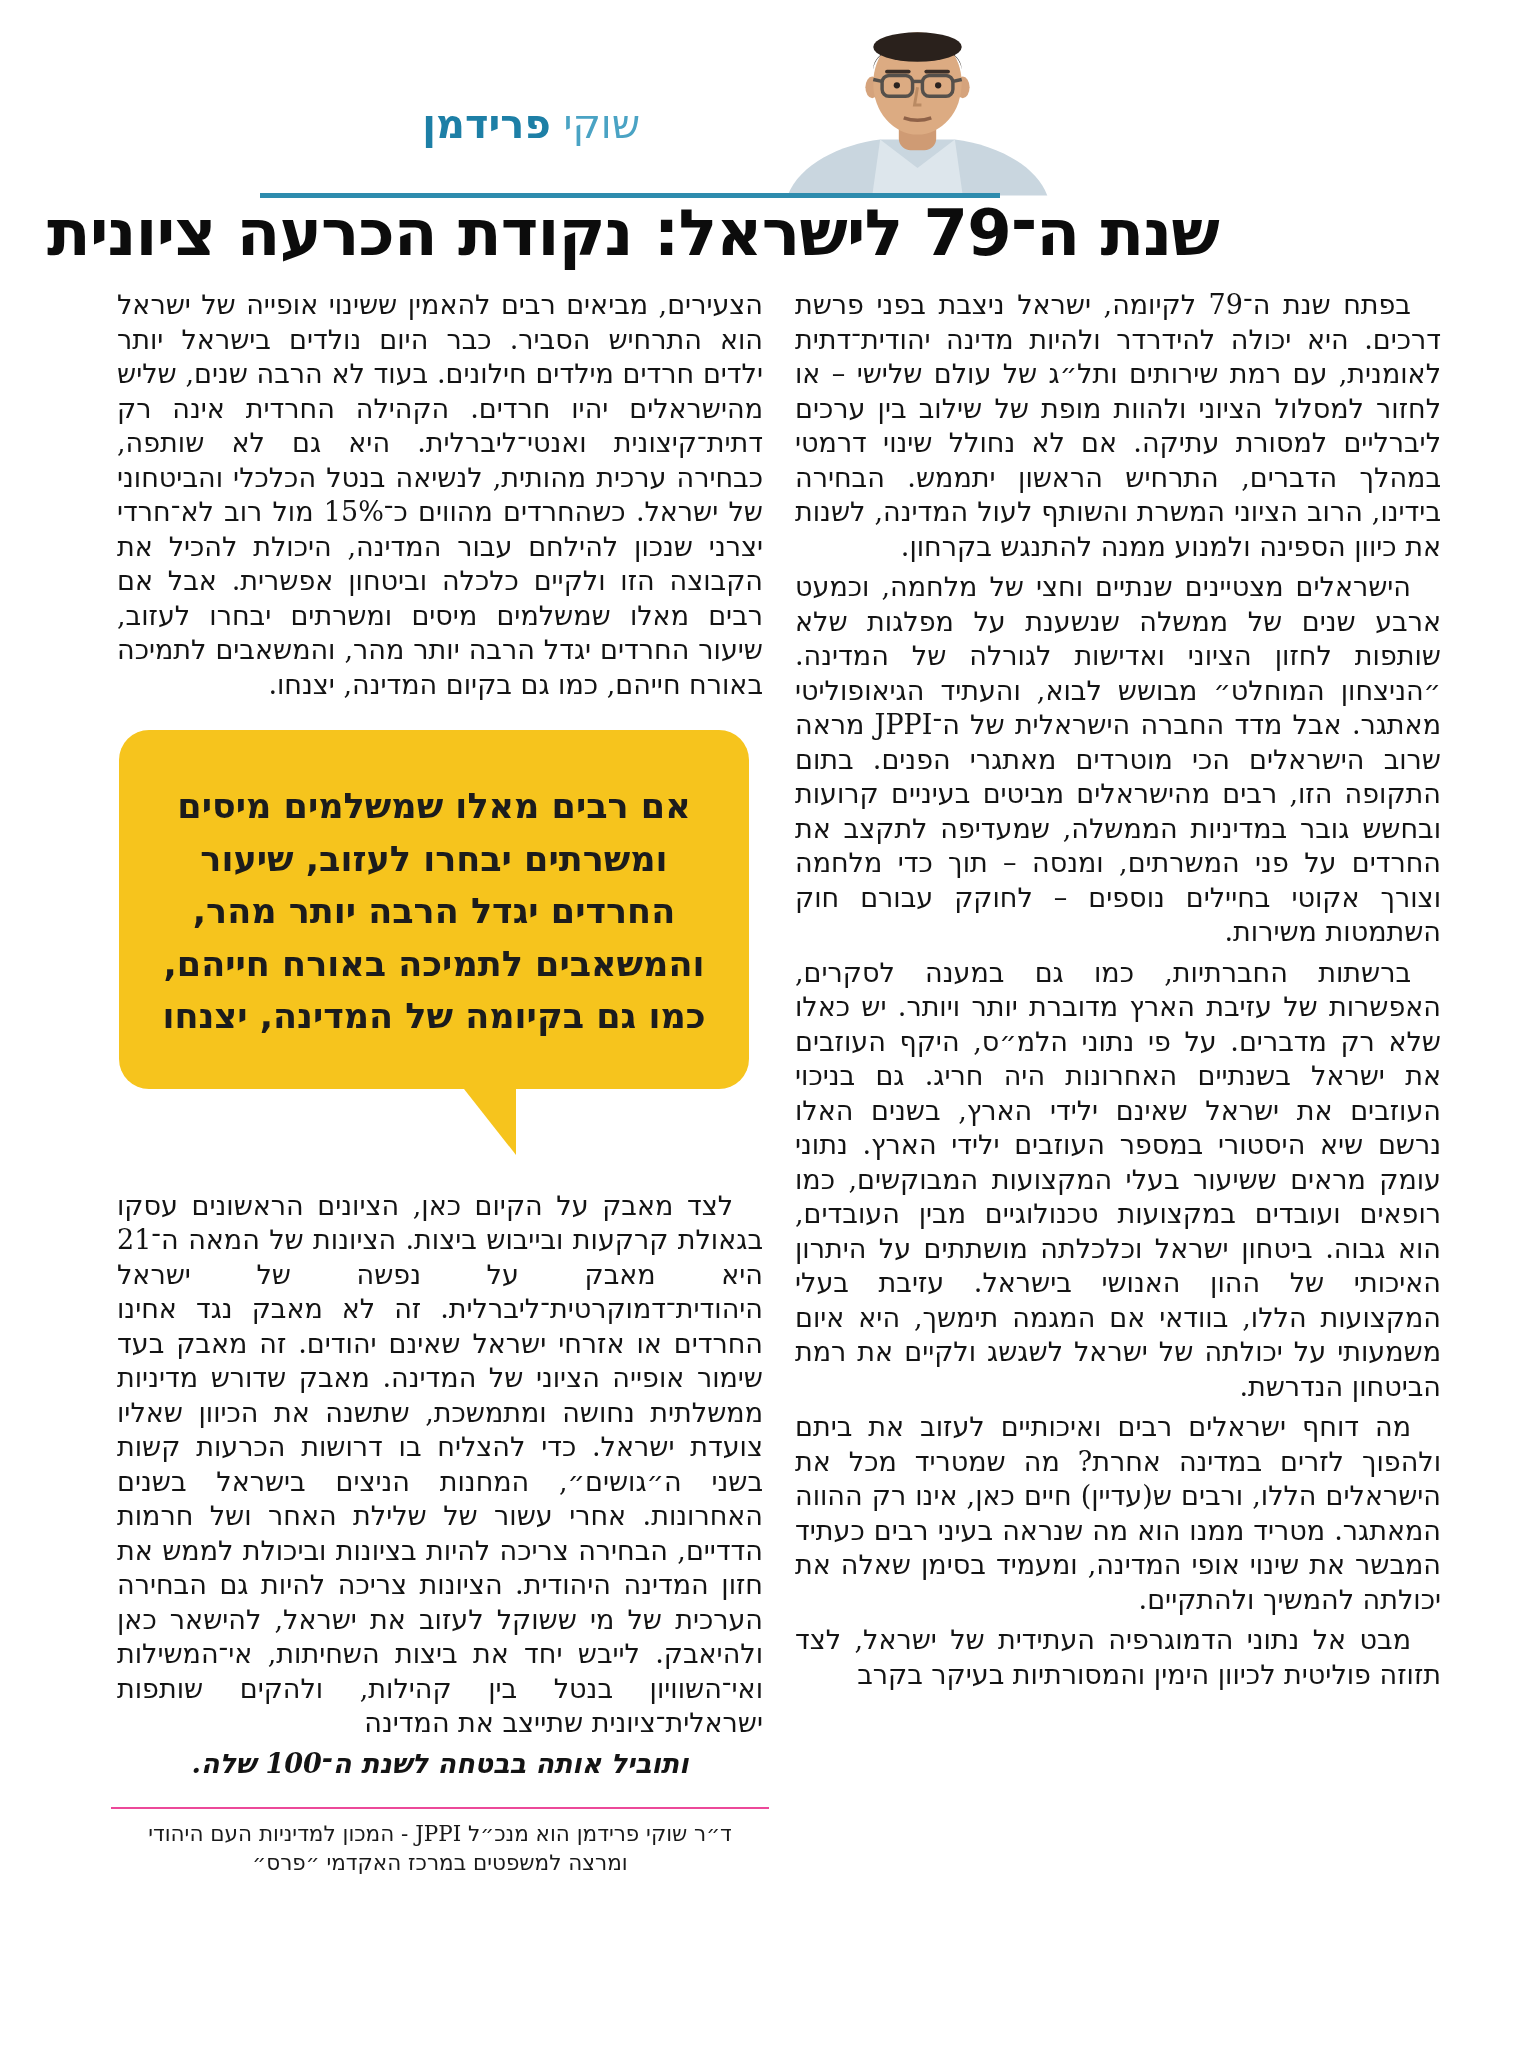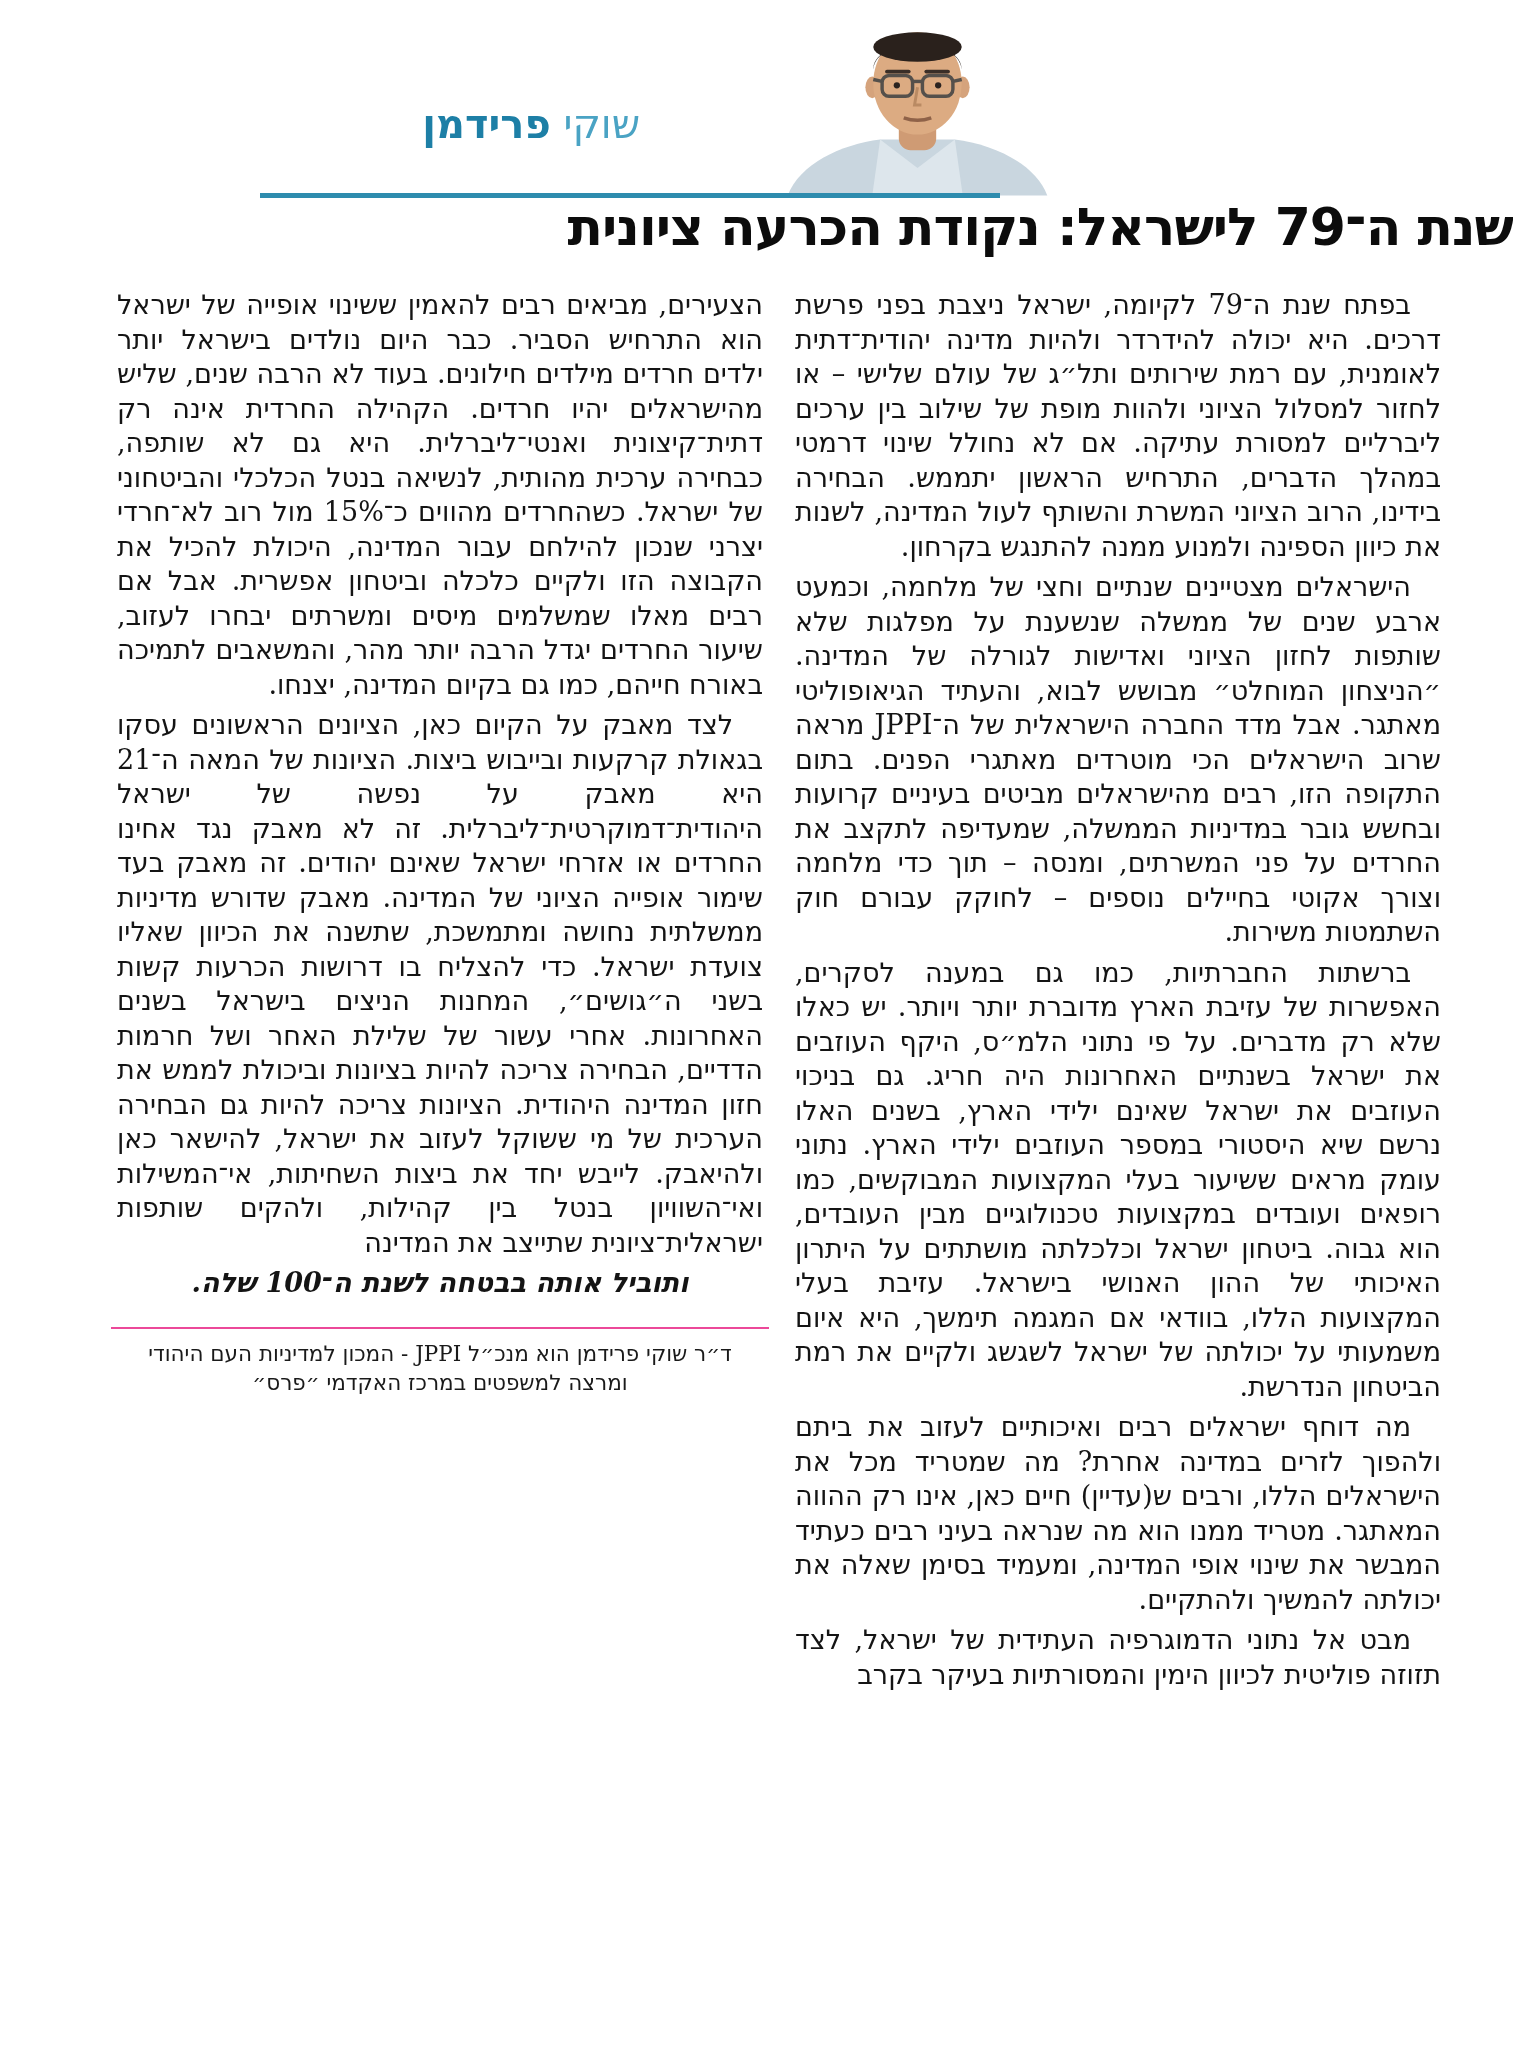--- a/index.html
+++ b/index.html
@@ -27,23 +27,23 @@
   }
   .avatar{
     position:absolute;top:18px;right:448px;
     width:295px;height:178px;z-index:2;
   }
   .avatar svg{display:block;width:100%;height:100%;}
 
   
   .headline{
     position:absolute;top:200px;left:0;right:0;
-    margin:0;text-align:right;
+    margin:0;text-align:left;
     font-family:"DejaVu Sans",sans-serif;
-    font-weight:700;font-size:52px;line-height:1.05;
+    font-weight:700;font-size:64px;line-height:1.05;
     letter-spacing:-1px;color:#0c0c0c;
   }
 
   
   .columns{
     position:absolute;top:282px;right:66px;left:64px;bottom:0;
     display:flex;gap:20px;
   }
   .col{flex:1 1 0;min-width:0;}
   .col p{
@@ -145,20 +145,26 @@
       <p class="indent">בפתח שנת ה־79 לקיומה, ישראל ניצבת בפני פרשת דרכים. היא יכולה להידרדר ולהיות מדינה יהודית־דתית לאומנית, עם רמת שירותים ותל״ג של עולם שלישי – או לחזור למסלול הציוני ולהוות מופת של שילוב בין ערכים ליברליים למסורת עתיקה. אם לא נחולל שינוי דרמטי במהלך הדברים, התרחיש הראשון יתממש. הבחירה בידינו, הרוב הציוני המשרת והשותף לעול המדינה, לשנות את כיוון הספינה ולמנוע ממנה להתנגש בקרחון.</p>
       <p class="indent">הישראלים מצטיינים שנתיים וחצי של מלחמה, וכמעט ארבע שנים של ממשלה שנשענת על מפלגות שלא שותפות לחזון הציוני ואדישות לגורלה של המדינה. ״הניצחון המוחלט״ מבושש לבוא, והעתיד הגיאופוליטי מאתגר. אבל מדד החברה הישראלית של ה־JPPI מראה שרוב הישראלים הכי מוטרדים מאתגרי הפנים. בתום התקופה הזו, רבים מהישראלים מביטים בעיניים קרועות ובחשש גובר במדיניות הממשלה, שמעדיפה לתקצב את החרדים על פני המשרתים, ומנסה – תוך כדי מלחמה וצורך אקוטי בחיילים נוספים – לחוקק עבורם חוק השתמטות משירות.</p>
       <p class="indent">ברשתות החברתיות, כמו גם במענה לסקרים, האפשרות של עזיבת הארץ מדוברת יותר ויותר. יש כאלו שלא רק מדברים. על פי נתוני הלמ״ס, היקף העוזבים את ישראל בשנתיים האחרונות היה חריג. גם בניכוי העוזבים את ישראל שאינם ילידי הארץ, בשנים האלו נרשם שיא היסטורי במספר העוזבים ילידי הארץ. נתוני עומק מראים ששיעור בעלי המקצועות המבוקשים, כמו רופאים ועובדים במקצועות טכנולוגיים מבין העובדים, הוא גבוה. ביטחון ישראל וכלכלתה מושתתים על היתרון האיכותי של ההון האנושי בישראל. עזיבת בעלי המקצועות הללו, בוודאי אם המגמה תימשך, היא איום משמעותי על יכולתה של ישראל לשגשג ולקיים את רמת הביטחון הנדרשת.</p>
       <p class="indent">מה דוחף ישראלים רבים ואיכותיים לעזוב את ביתם ולהפוך לזרים במדינה אחרת? מה שמטריד מכל את הישראלים הללו, ורבים ש(עדיין) חיים כאן, אינו רק ההווה המאתגר. מטריד ממנו הוא מה שנראה בעיני רבים כעתיד המבשר את שינוי אופי המדינה, ומעמיד בסימן שאלה את יכולתה להמשיך ולהתקיים.</p>
       <p class="indent">מבט אל נתוני הדמוגרפיה העתידית של ישראל, לצד תזוזה פוליטית לכיוון הימין והמסורתיות בעיקר בקרב</p>
     </div>
 
     <div class="col">
       <p>הצעירים, מביאים רבים להאמין ששינוי אופייה של ישראל הוא התרחיש הסביר. כבר היום נולדים בישראל יותר ילדים חרדים מילדים חילונים. בעוד לא הרבה שנים, שליש מהישראלים יהיו חרדים. הקהילה החרדית אינה רק דתית־קיצונית ואנטי־ליברלית. היא גם לא שותפה, כבחירה ערכית מהותית, לנשיאה בנטל הכלכלי והביטחוני של ישראל. כשהחרדים מהווים כ־15% מול רוב לא־חרדי יצרני שנכון להילחם עבור המדינה, היכולת להכיל את הקבוצה הזו ולקיים כלכלה וביטחון אפשרית. אבל אם רבים מאלו שמשלמים מיסים ומשרתים יבחרו לעזוב, שיעור החרדים יגדל הרבה יותר מהר, והמשאבים לתמיכה באורח חייהם, כמו גם בקיום המדינה, יצנחו.</p>
 
+      <div class="quote-wrap">
+        <div class="quote-box">
+          <div class="quote-text">אם רבים מאלו שמשלמים מיסים ומשרתים יבחרו לעזוב, שיעור החרדים יגדל הרבה יותר מהר, והמשאבים לתמיכה באורח חייהם, כמו גם בקיומה של המדינה, יצנחו</div>
+        </div>
+        <div class="quote-tail"></div>
+      </div>
 
       <p class="indent">לצד מאבק על הקיום כאן, הציונים הראשונים עסקו בגאולת קרקעות ובייבוש ביצות. הציונות של המאה ה־21 היא מאבק על נפשה של ישראל היהודית־דמוקרטית־ליברלית. זה לא מאבק נגד אחינו החרדים או אזרחי ישראל שאינם יהודים. זה מאבק בעד שימור אופייה הציוני של המדינה. מאבק שדורש מדיניות ממשלתית נחושה ומתמשכת, שתשנה את הכיוון שאליו צועדת ישראל. כדי להצליח בו דרושות הכרעות קשות בשני ה״גושים״, המחנות הניצים בישראל בשנים האחרונות. אחרי עשור של שלילת האחר ושל חרמות הדדיים, הבחירה צריכה להיות בציונות וביכולת לממש את חזון המדינה היהודית. הציונות צריכה להיות גם הבחירה הערכית של מי ששוקל לעזוב את ישראל, להישאר כאן ולהיאבק. לייבש יחד את ביצות השחיתות, אי־המשילות ואי־השוויון בנטל בין קהילות, ולהקים שותפות ישראלית־ציונית שתייצב את המדינה</p>
       <p class="closing">ותוביל אותה בבטחה לשנת ה־100 שלה.</p>
 
       <div class="article-footer">
         <p>ד״ר שוקי פרידמן הוא מנכ״ל JPPI - המכון למדיניות העם היהודי</p>
         <p>ומרצה למשפטים במרכז האקדמי ״פרס״</p>
       </div>
     </div>
 

